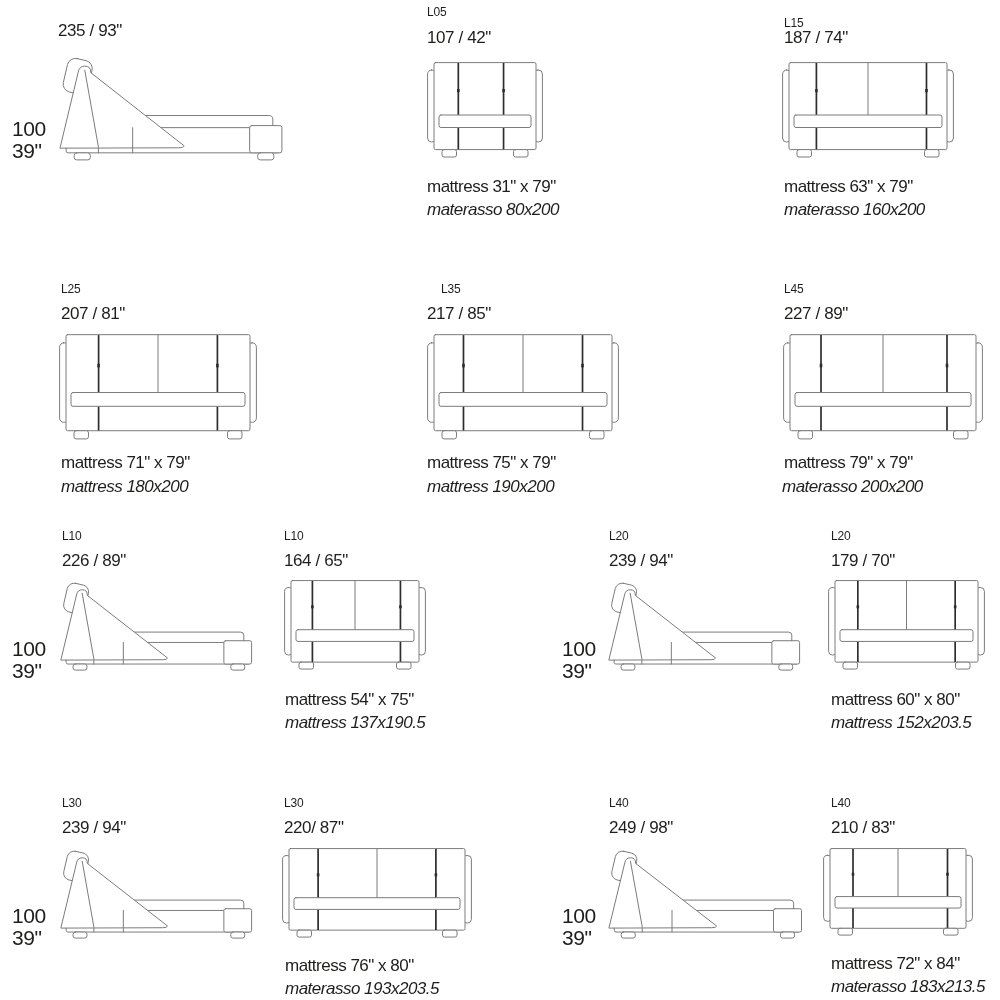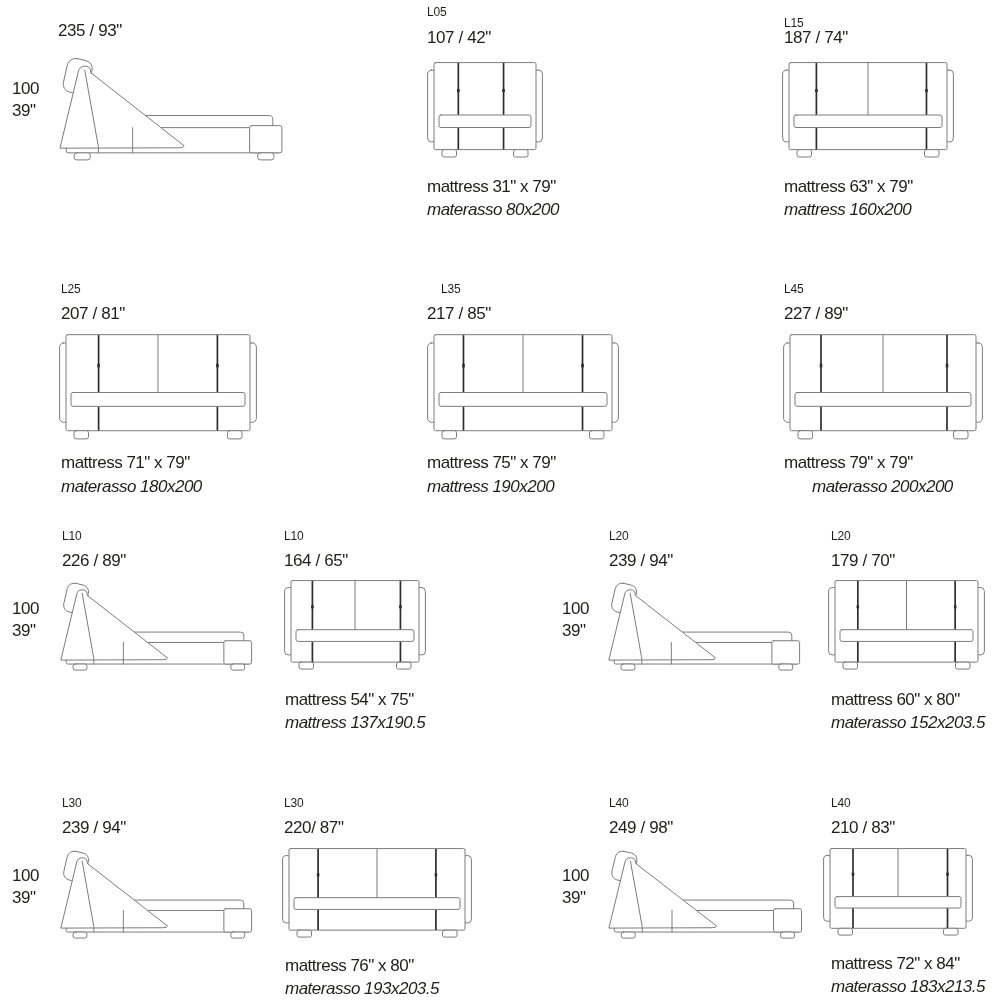--- a/index.html
+++ b/index.html
@@ -2,21 +2,21 @@
 <html><head>
 <meta charset="utf-8">
 <style>
   html,body{margin:0;padding:0;background:#ffffff;}
   #canvas{position:relative;width:1000px;height:1000px;background:#fff;overflow:hidden;
           font-family:"Liberation Sans", sans-serif;color:#1e1e1c;}
   .t{position:absolute;font-size:12px;font-weight:normal;letter-spacing:-0.2px;white-space:nowrap;}
   .d{position:absolute;font-size:17px;letter-spacing:-0.4px;white-space:nowrap;}
   .m{position:absolute;font-size:17px;letter-spacing:-0.5px;white-space:nowrap;}
   .mi{position:absolute;font-size:17px;letter-spacing:-0.5px;font-style:italic;white-space:nowrap;}
-  .hl{position:absolute;font-size:17px;letter-spacing:-0.4px;line-height:22px;white-space:nowrap;}
+  .hl{position:absolute;font-size:21px;letter-spacing:-0.4px;line-height:22px;white-space:nowrap;margin-top:40px;}
   svg{position:absolute;overflow:visible;}
   .ln{fill:none;stroke:#7c7c7c;stroke-width:1;vector-effect:non-scaling-stroke;stroke-linejoin:round;stroke-linecap:round;}
   .fw{fill:#ffffff;}
   .strap{fill:none;stroke:#2d2d2d;stroke-width:1.7;vector-effect:non-scaling-stroke;}
   .btn{fill:#2d2d2d;stroke:none;}
 </style>
 </head>
 <body>
 
 <div id="canvas">
@@ -65,39 +65,39 @@
       <line x1="86" y1="1" x2="86" y2="54" class="ln"></line>
       <line x1="34.4" y1="1" x2="34.4" y2="87.4" class="strap"></line>
       <rect x="33.1" y="27" width="2.6" height="3.2" class="btn"></rect>
       <line x1="144.48" y1="1" x2="144.48" y2="87.4" class="strap"></line>
       <rect x="143.17999999999998" y="27" width="2.6" height="3.2" class="btn"></rect>
       <rect x="12" y="53" width="148" height="12.5" rx="2" class="ln fw"></rect>
       <rect x="15" y="87.6" width="14.5" height="7.4" rx="2" class="ln fw"></rect>
       <rect x="142.5" y="87.6" width="14.5" height="7.4" rx="2" class="ln fw"></rect>
     </svg>
   <div class="m" style="left:784px;top:177px">mattress 63" x 79"</div>
-  <div class="mi" style="left:784px;top:200px">mattress 160x200</div>
+  <div class="mi" style="left:784px;top:200px">materasso 160x200</div>
 
   <div class="t" style="left:61px;top:282px">L25</div>
   <div class="d" style="left:61px;top:304px">207 / 81"</div>
   <svg style="left:59px;top:334px" width="198" height="106" viewBox="0 0 198 96" preserveAspectRatio="none">
       <rect x="0.6" y="8" width="8.5" height="72" rx="4" class="ln fw"></rect>
       <rect x="188.9" y="8" width="8.5" height="72" rx="4" class="ln fw"></rect>
       <rect x="7" y="0.6" width="184" height="87" rx="1.5" class="ln fw"></rect>
       <line x1="99" y1="1" x2="99" y2="54" class="ln"></line>
       <line x1="39.6" y1="1" x2="39.6" y2="87.4" class="strap"></line>
       <rect x="38.300000000000004" y="27" width="2.6" height="3.2" class="btn"></rect>
       <line x1="158.4" y1="1" x2="158.4" y2="87.4" class="strap"></line>
       <rect x="157.1" y="27" width="2.6" height="3.2" class="btn"></rect>
       <rect x="12" y="53" width="174" height="12.5" rx="2" class="ln fw"></rect>
       <rect x="15" y="87.6" width="14.5" height="7.4" rx="2" class="ln fw"></rect>
       <rect x="168.5" y="87.6" width="14.5" height="7.4" rx="2" class="ln fw"></rect>
     </svg>
   <div class="m" style="left:61px;top:453px">mattress 71" x 79"</div>
-  <div class="mi" style="left:61px;top:477px">materasso 180x200</div>
+  <div class="mi" style="left:61px;top:477px">mattress 180x200</div>
 
   <div class="t" style="left:441px;top:282px">L35</div>
   <div class="d" style="left:427px;top:304px">217 / 85"</div>
   <svg style="left:427px;top:334px" width="192" height="106" viewBox="0 0 192 96" preserveAspectRatio="none">
       <rect x="0.6" y="8" width="8.5" height="72" rx="4" class="ln fw"></rect>
       <rect x="182.9" y="8" width="8.5" height="72" rx="4" class="ln fw"></rect>
       <rect x="7" y="0.6" width="178" height="87" rx="1.5" class="ln fw"></rect>
       <line x1="96" y1="1" x2="96" y2="54" class="ln"></line>
       <line x1="36.480000000000004" y1="1" x2="36.480000000000004" y2="87.4" class="strap"></line>
       <rect x="35.18000000000001" y="27" width="2.6" height="3.2" class="btn"></rect>
@@ -119,21 +119,21 @@
       <line x1="100" y1="1" x2="100" y2="54" class="ln"></line>
       <line x1="38" y1="1" x2="38" y2="87.4" class="strap"></line>
       <rect x="36.7" y="27" width="2.6" height="3.2" class="btn"></rect>
       <line x1="164" y1="1" x2="164" y2="87.4" class="strap"></line>
       <rect x="162.7" y="27" width="2.6" height="3.2" class="btn"></rect>
       <rect x="12" y="53" width="176" height="12.5" rx="2" class="ln fw"></rect>
       <rect x="15" y="87.6" width="14.5" height="7.4" rx="2" class="ln fw"></rect>
       <rect x="170.5" y="87.6" width="14.5" height="7.4" rx="2" class="ln fw"></rect>
     </svg>
   <div class="m" style="left:784px;top:453px">mattress 79" x 79"</div>
-  <div class="mi" style="left:812px;top:477px">materasso 200x200</div>
+  <div class="mi" style="left:782px;top:477px">materasso 200x200</div>
 
   <div class="t" style="left:62px;top:529px">L10</div>
   <div class="d" style="left:62px;top:551px">226 / 89"</div>
   <div class="hl" style="left:12px;top:598px">
     <div>100</div>
     <div>39"</div>
   </div>
   <svg style="left:54px;top:582px" width="208" height="95" viewBox="0 0 240 110" preserveAspectRatio="none">
       <rect x="13" y="2" width="25" height="34" rx="8" class="ln fw" transform="rotate(13 25 19)"></rect>
       <rect x="14" y="70" width="212" height="25" rx="2" class="ln fw"></rect>
@@ -193,21 +193,21 @@
       <line x1="78.5" y1="1" x2="78.5" y2="54" class="ln"></line>
       <line x1="29.830000000000002" y1="1" x2="29.830000000000002" y2="87.4" class="strap"></line>
       <rect x="28.53" y="27" width="2.6" height="3.2" class="btn"></rect>
       <line x1="127.17" y1="1" x2="127.17" y2="87.4" class="strap"></line>
       <rect x="125.87" y="27" width="2.6" height="3.2" class="btn"></rect>
       <rect x="12" y="53" width="133" height="12.5" rx="2" class="ln fw"></rect>
       <rect x="15" y="87.6" width="14.5" height="7.4" rx="2" class="ln fw"></rect>
       <rect x="127.5" y="87.6" width="14.5" height="7.4" rx="2" class="ln fw"></rect>
     </svg>
   <div class="m" style="left:831px;top:690px">mattress 60" x 80"</div>
-  <div class="mi" style="left:831px;top:713px">materasso 152x203.5</div>
+  <div class="mi" style="left:831px;top:713px">mattress 152x203.5</div>
 
   <div class="t" style="left:62px;top:796px">L30</div>
   <div class="d" style="left:62px;top:818px">239 / 94"</div>
   <div class="hl" style="left:12px;top:865px">
     <div>100</div>
     <div>39"</div>
   </div>
   <svg style="left:54px;top:850px" width="208" height="95" viewBox="0 0 240 110" preserveAspectRatio="none">
       <rect x="13" y="2" width="25" height="34" rx="8" class="ln fw" transform="rotate(13 25 19)"></rect>
       <rect x="14" y="70" width="212" height="25" rx="2" class="ln fw"></rect>

